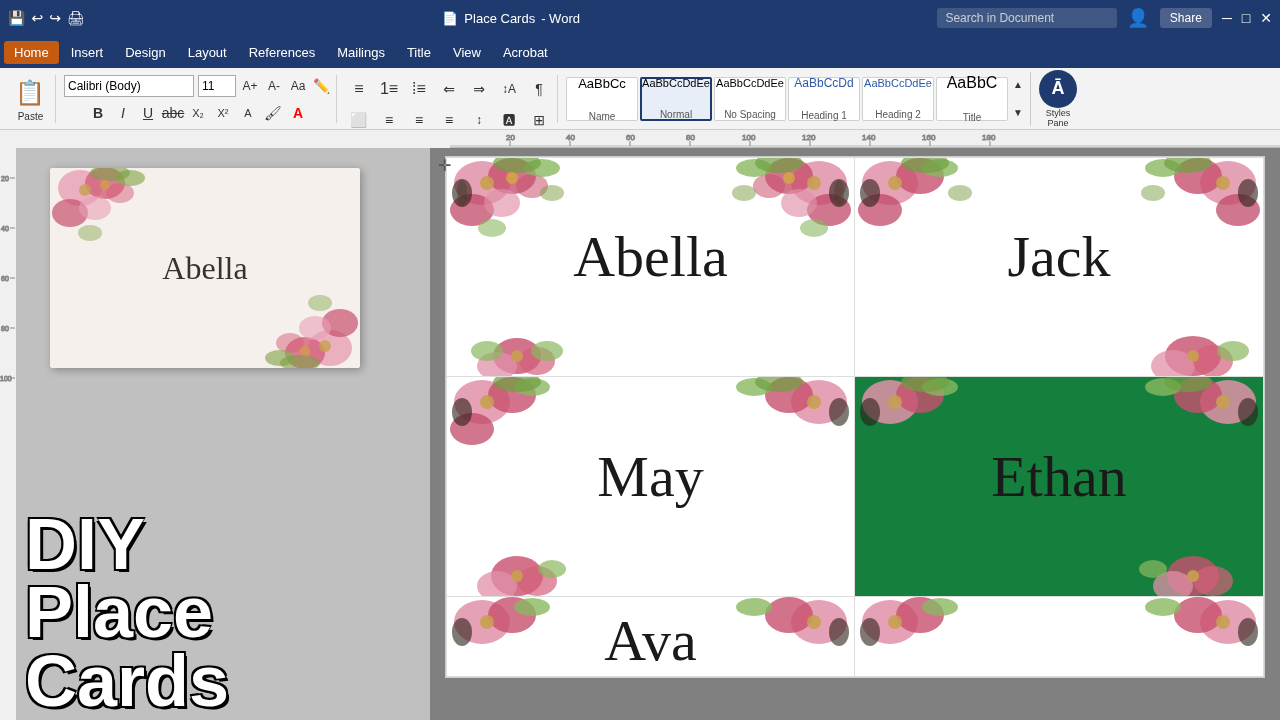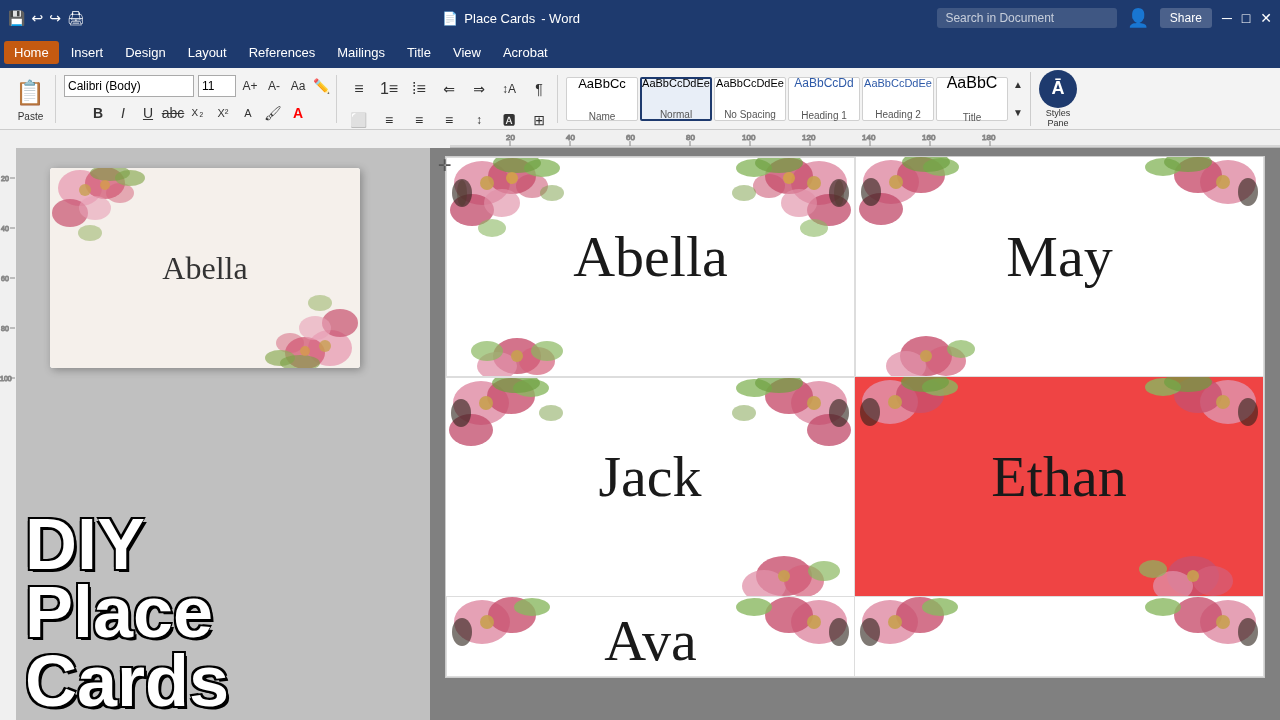--- a/index.html
+++ b/index.html
@@ -236,21 +236,21 @@
       <button class="tb-btn" style="width:20px;height:20px;font-size:12px;">A+</button>
       <button class="tb-btn" style="width:20px;height:20px;font-size:12px;">A-</button>
       <button class="tb-btn" style="width:20px;height:20px;font-size:12px;">Aa</button>
       <button class="tb-btn" style="width:20px;height:20px;font-size:14px;">✏️</button>
     </div>
     <div style="display:flex;align-items:center;gap:3px;">
       <button class="tb-btn" style="font-weight:bold;width:22px;height:22px;">B</button>
       <button class="tb-btn" style="font-style:italic;width:22px;height:22px;">I</button>
       <button class="tb-btn" style="text-decoration:underline;width:22px;height:22px;">U</button>
       <button class="tb-btn" style="text-decoration:line-through;width:22px;height:22px;">abc</button>
-      <button class="tb-btn" style="width:22px;height:22px;font-size:11px;font-family:Liberation Mono, monospace;">X₂</button>
+      <button class="tb-btn" style="width:22px;height:22px;font-size:11px;">X₂</button>
       <button class="tb-btn" style="width:22px;height:22px;font-size:11px;">X²</button>
       <button class="tb-btn" style="width:22px;height:22px;font-size:11px;">A</button>
       <button class="tb-btn" style="width:22px;height:22px;">🖌</button>
       <button class="tb-btn" style="width:22px;height:22px;color:red;font-weight:bold;">A</button>
     </div>
   </div>
 
   <div class="toolbar-group" style="flex-direction:column;gap:3px;">
     <div style="display:flex;align-items:center;gap:2px;">
       <button class="tb-btn" style="font-size:16px;">≡</button>
@@ -446,20 +446,52 @@
             <ellipse cx="50" cy="55" rx="24" ry="18" fill="#c8506e" opacity="0.8"></ellipse>
             <ellipse cx="30" cy="65" rx="20" ry="14" fill="#e090a8" opacity="0.75"></ellipse>
             <ellipse cx="70" cy="60" rx="18" ry="14" fill="#d4607a" opacity="0.7"></ellipse>
             <ellipse cx="20" cy="50" rx="16" ry="10" fill="#8ab860" opacity="0.7"></ellipse>
             <ellipse cx="80" cy="50" rx="16" ry="10" fill="#8ab860" opacity="0.7"></ellipse>
             <circle cx="50" cy="55" r="6" fill="#c8a050" opacity="0.9"></circle>
           </svg>
           <div style="position:absolute;width:100%;text-align:center;top:45%;transform:translateY(-50%);font-family:'Brush Script MT',cursive;font-size:58px;color:#1a1a1a;">Abella</div>
         </div>
 
+        <div class="place-card" style="position:relative;height:220px;border:1px solid #ddd;border-left:none;overflow:hidden;background:white;">
+          <svg style="position:absolute;top:0;left:0;width:130px;height:100px;" viewBox="0 0 130 100">
+            <ellipse cx="35" cy="25" rx="28" ry="22" fill="#e090a8" opacity="0.85"></ellipse>
+            <ellipse cx="65" cy="18" rx="24" ry="18" fill="#c8506e" opacity="0.8"></ellipse>
+            <ellipse cx="25" cy="52" rx="22" ry="16" fill="#c04868" opacity="0.75"></ellipse>
+            <ellipse cx="85" cy="10" rx="18" ry="9" fill="#8ab860" opacity="0.8"></ellipse>
+            <ellipse cx="70" cy="5" rx="24" ry="10" fill="#6ea040" opacity="0.7"></ellipse>
+            <ellipse cx="105" cy="35" rx="12" ry="8" fill="#7a9e45" opacity="0.5"></ellipse>
+            <circle cx="40" cy="25" r="7" fill="#c8a050" opacity="0.9"></circle>
+            <ellipse cx="15" cy="35" rx="10" ry="14" fill="#2a2018" opacity="0.6"></ellipse>
+          </svg>
+          <svg style="position:absolute;top:0;right:0;width:130px;height:100px;" viewBox="0 0 130 100">
+            <ellipse cx="95" cy="25" rx="28" ry="22" fill="#e090a8" opacity="0.85"></ellipse>
+            <ellipse cx="65" cy="18" rx="24" ry="18" fill="#c8506e" opacity="0.8"></ellipse>
+            <ellipse cx="105" cy="52" rx="22" ry="16" fill="#c04868" opacity="0.75"></ellipse>
+            <ellipse cx="30" cy="10" rx="18" ry="9" fill="#8ab860" opacity="0.8"></ellipse>
+            <ellipse cx="55" cy="5" rx="24" ry="10" fill="#6ea040" opacity="0.7"></ellipse>
+            <ellipse cx="20" cy="35" rx="12" ry="8" fill="#7a9e45" opacity="0.5"></ellipse>
+            <circle cx="90" cy="25" r="7" fill="#c8a050" opacity="0.9"></circle>
+            <ellipse cx="115" cy="35" rx="10" ry="14" fill="#2a2018" opacity="0.6"></ellipse>
+          </svg>
+
+          <svg style="position:absolute;bottom:0;right:10px;width:120px;height:75px;" viewBox="0 0 120 75">
+            <ellipse cx="60" cy="55" rx="28" ry="20" fill="#c8506e" opacity="0.8"></ellipse>
+            <ellipse cx="40" cy="65" rx="22" ry="16" fill="#e090a8" opacity="0.75"></ellipse>
+            <ellipse cx="80" cy="60" rx="20" ry="16" fill="#d4607a" opacity="0.7"></ellipse>
+            <ellipse cx="100" cy="50" rx="16" ry="10" fill="#8ab860" opacity="0.7"></ellipse>
+            <circle cx="60" cy="55" r="6" fill="#c8a050" opacity="0.9"></circle>
+          </svg>
+          <div style="position:absolute;width:100%;text-align:center;top:45%;transform:translateY(-50%);font-family:'Brush Script MT',cursive;font-size:58px;color:#1a1a1a;">Jack</div>
+        </div>
+
         <div class="place-card" style="position:relative;height:220px;border:1px solid #ddd;border-top:none;overflow:hidden;background:white;">
           <svg style="position:absolute;top:0;left:0;width:130px;height:100px;" viewBox="0 0 130 100">
             <ellipse cx="35" cy="25" rx="28" ry="22" fill="#e090a8" opacity="0.85"></ellipse>
             <ellipse cx="65" cy="18" rx="24" ry="18" fill="#c8506e" opacity="0.8"></ellipse>
             <ellipse cx="25" cy="52" rx="22" ry="16" fill="#c04868" opacity="0.75"></ellipse>
             <ellipse cx="85" cy="10" rx="18" ry="9" fill="#8ab860" opacity="0.8"></ellipse>
             <ellipse cx="70" cy="5" rx="24" ry="10" fill="#6ea040" opacity="0.7"></ellipse>
             <circle cx="40" cy="25" r="7" fill="#c8a050" opacity="0.9"></circle>
             <ellipse cx="15" cy="35" rx="10" ry="14" fill="#2a2018" opacity="0.6"></ellipse>
           </svg>
@@ -475,53 +507,21 @@
           <svg style="position:absolute;bottom:0;left:15px;width:110px;height:75px;" viewBox="0 0 110 75">
             <ellipse cx="55" cy="55" rx="26" ry="20" fill="#c8506e" opacity="0.8"></ellipse>
             <ellipse cx="35" cy="65" rx="20" ry="15" fill="#e090a8" opacity="0.75"></ellipse>
             <ellipse cx="75" cy="60" rx="20" ry="15" fill="#d4607a" opacity="0.7"></ellipse>
             <ellipse cx="90" cy="48" rx="14" ry="9" fill="#8ab860" opacity="0.7"></ellipse>
             <circle cx="55" cy="55" r="6" fill="#c8a050" opacity="0.9"></circle>
           </svg>
           <div style="position:absolute;width:100%;text-align:center;top:45%;transform:translateY(-50%);font-family:'Brush Script MT',cursive;font-size:58px;color:#1a1a1a;">May</div>
         </div>
 
-        <div class="place-card" style="position:relative;height:220px;border:1px solid #ddd;border-left:none;overflow:hidden;background:white;">
-          <svg style="position:absolute;top:0;left:0;width:130px;height:100px;" viewBox="0 0 130 100">
-            <ellipse cx="35" cy="25" rx="28" ry="22" fill="#e090a8" opacity="0.85"></ellipse>
-            <ellipse cx="65" cy="18" rx="24" ry="18" fill="#c8506e" opacity="0.8"></ellipse>
-            <ellipse cx="25" cy="52" rx="22" ry="16" fill="#c04868" opacity="0.75"></ellipse>
-            <ellipse cx="85" cy="10" rx="18" ry="9" fill="#8ab860" opacity="0.8"></ellipse>
-            <ellipse cx="70" cy="5" rx="24" ry="10" fill="#6ea040" opacity="0.7"></ellipse>
-            <ellipse cx="105" cy="35" rx="12" ry="8" fill="#7a9e45" opacity="0.5"></ellipse>
-            <circle cx="40" cy="25" r="7" fill="#c8a050" opacity="0.9"></circle>
-            <ellipse cx="15" cy="35" rx="10" ry="14" fill="#2a2018" opacity="0.6"></ellipse>
-          </svg>
-          <svg style="position:absolute;top:0;right:0;width:130px;height:100px;" viewBox="0 0 130 100">
-            <ellipse cx="95" cy="25" rx="28" ry="22" fill="#e090a8" opacity="0.85"></ellipse>
-            <ellipse cx="65" cy="18" rx="24" ry="18" fill="#c8506e" opacity="0.8"></ellipse>
-            <ellipse cx="105" cy="52" rx="22" ry="16" fill="#c04868" opacity="0.75"></ellipse>
-            <ellipse cx="30" cy="10" rx="18" ry="9" fill="#8ab860" opacity="0.8"></ellipse>
-            <ellipse cx="55" cy="5" rx="24" ry="10" fill="#6ea040" opacity="0.7"></ellipse>
-            <ellipse cx="20" cy="35" rx="12" ry="8" fill="#7a9e45" opacity="0.5"></ellipse>
-            <circle cx="90" cy="25" r="7" fill="#c8a050" opacity="0.9"></circle>
-            <ellipse cx="115" cy="35" rx="10" ry="14" fill="#2a2018" opacity="0.6"></ellipse>
-          </svg>
-
-          <svg style="position:absolute;bottom:0;right:10px;width:120px;height:75px;" viewBox="0 0 120 75">
-            <ellipse cx="60" cy="55" rx="28" ry="20" fill="#c8506e" opacity="0.8"></ellipse>
-            <ellipse cx="40" cy="65" rx="22" ry="16" fill="#e090a8" opacity="0.75"></ellipse>
-            <ellipse cx="80" cy="60" rx="20" ry="16" fill="#d4607a" opacity="0.7"></ellipse>
-            <ellipse cx="100" cy="50" rx="16" ry="10" fill="#8ab860" opacity="0.7"></ellipse>
-            <circle cx="60" cy="55" r="6" fill="#c8a050" opacity="0.9"></circle>
-          </svg>
-          <div style="position:absolute;width:100%;text-align:center;top:45%;transform:translateY(-50%);font-family:'Brush Script MT',cursive;font-size:58px;color:#1a1a1a;">Jack</div>
-        </div>
-
-        <div class="place-card" style="position:relative;height:220px;border:1px solid #ddd;border-top:none;border-left:none;overflow:hidden;background:#ef4444;">
+        <div class="place-card" style="position:relative;height:220px;border:1px solid #ddd;border-top:none;border-left:none;overflow:hidden;background:#15803d;">
           <svg style="position:absolute;top:0;left:0;width:130px;height:100px;" viewBox="0 0 130 100">
             <ellipse cx="35" cy="25" rx="28" ry="22" fill="#e090a8" opacity="0.85"></ellipse>
             <ellipse cx="65" cy="18" rx="24" ry="18" fill="#c8506e" opacity="0.8"></ellipse>
             <ellipse cx="85" cy="10" rx="18" ry="9" fill="#8ab860" opacity="0.8"></ellipse>
             <ellipse cx="70" cy="5" rx="24" ry="10" fill="#6ea040" opacity="0.7"></ellipse>
             <circle cx="40" cy="25" r="7" fill="#c8a050" opacity="0.9"></circle>
             <ellipse cx="15" cy="35" rx="10" ry="14" fill="#2a2018" opacity="0.6"></ellipse>
           </svg>
           <svg style="position:absolute;top:0;right:0;width:130px;height:100px;" viewBox="0 0 130 100">
             <ellipse cx="95" cy="25" rx="28" ry="22" fill="#e090a8" opacity="0.85"></ellipse>

